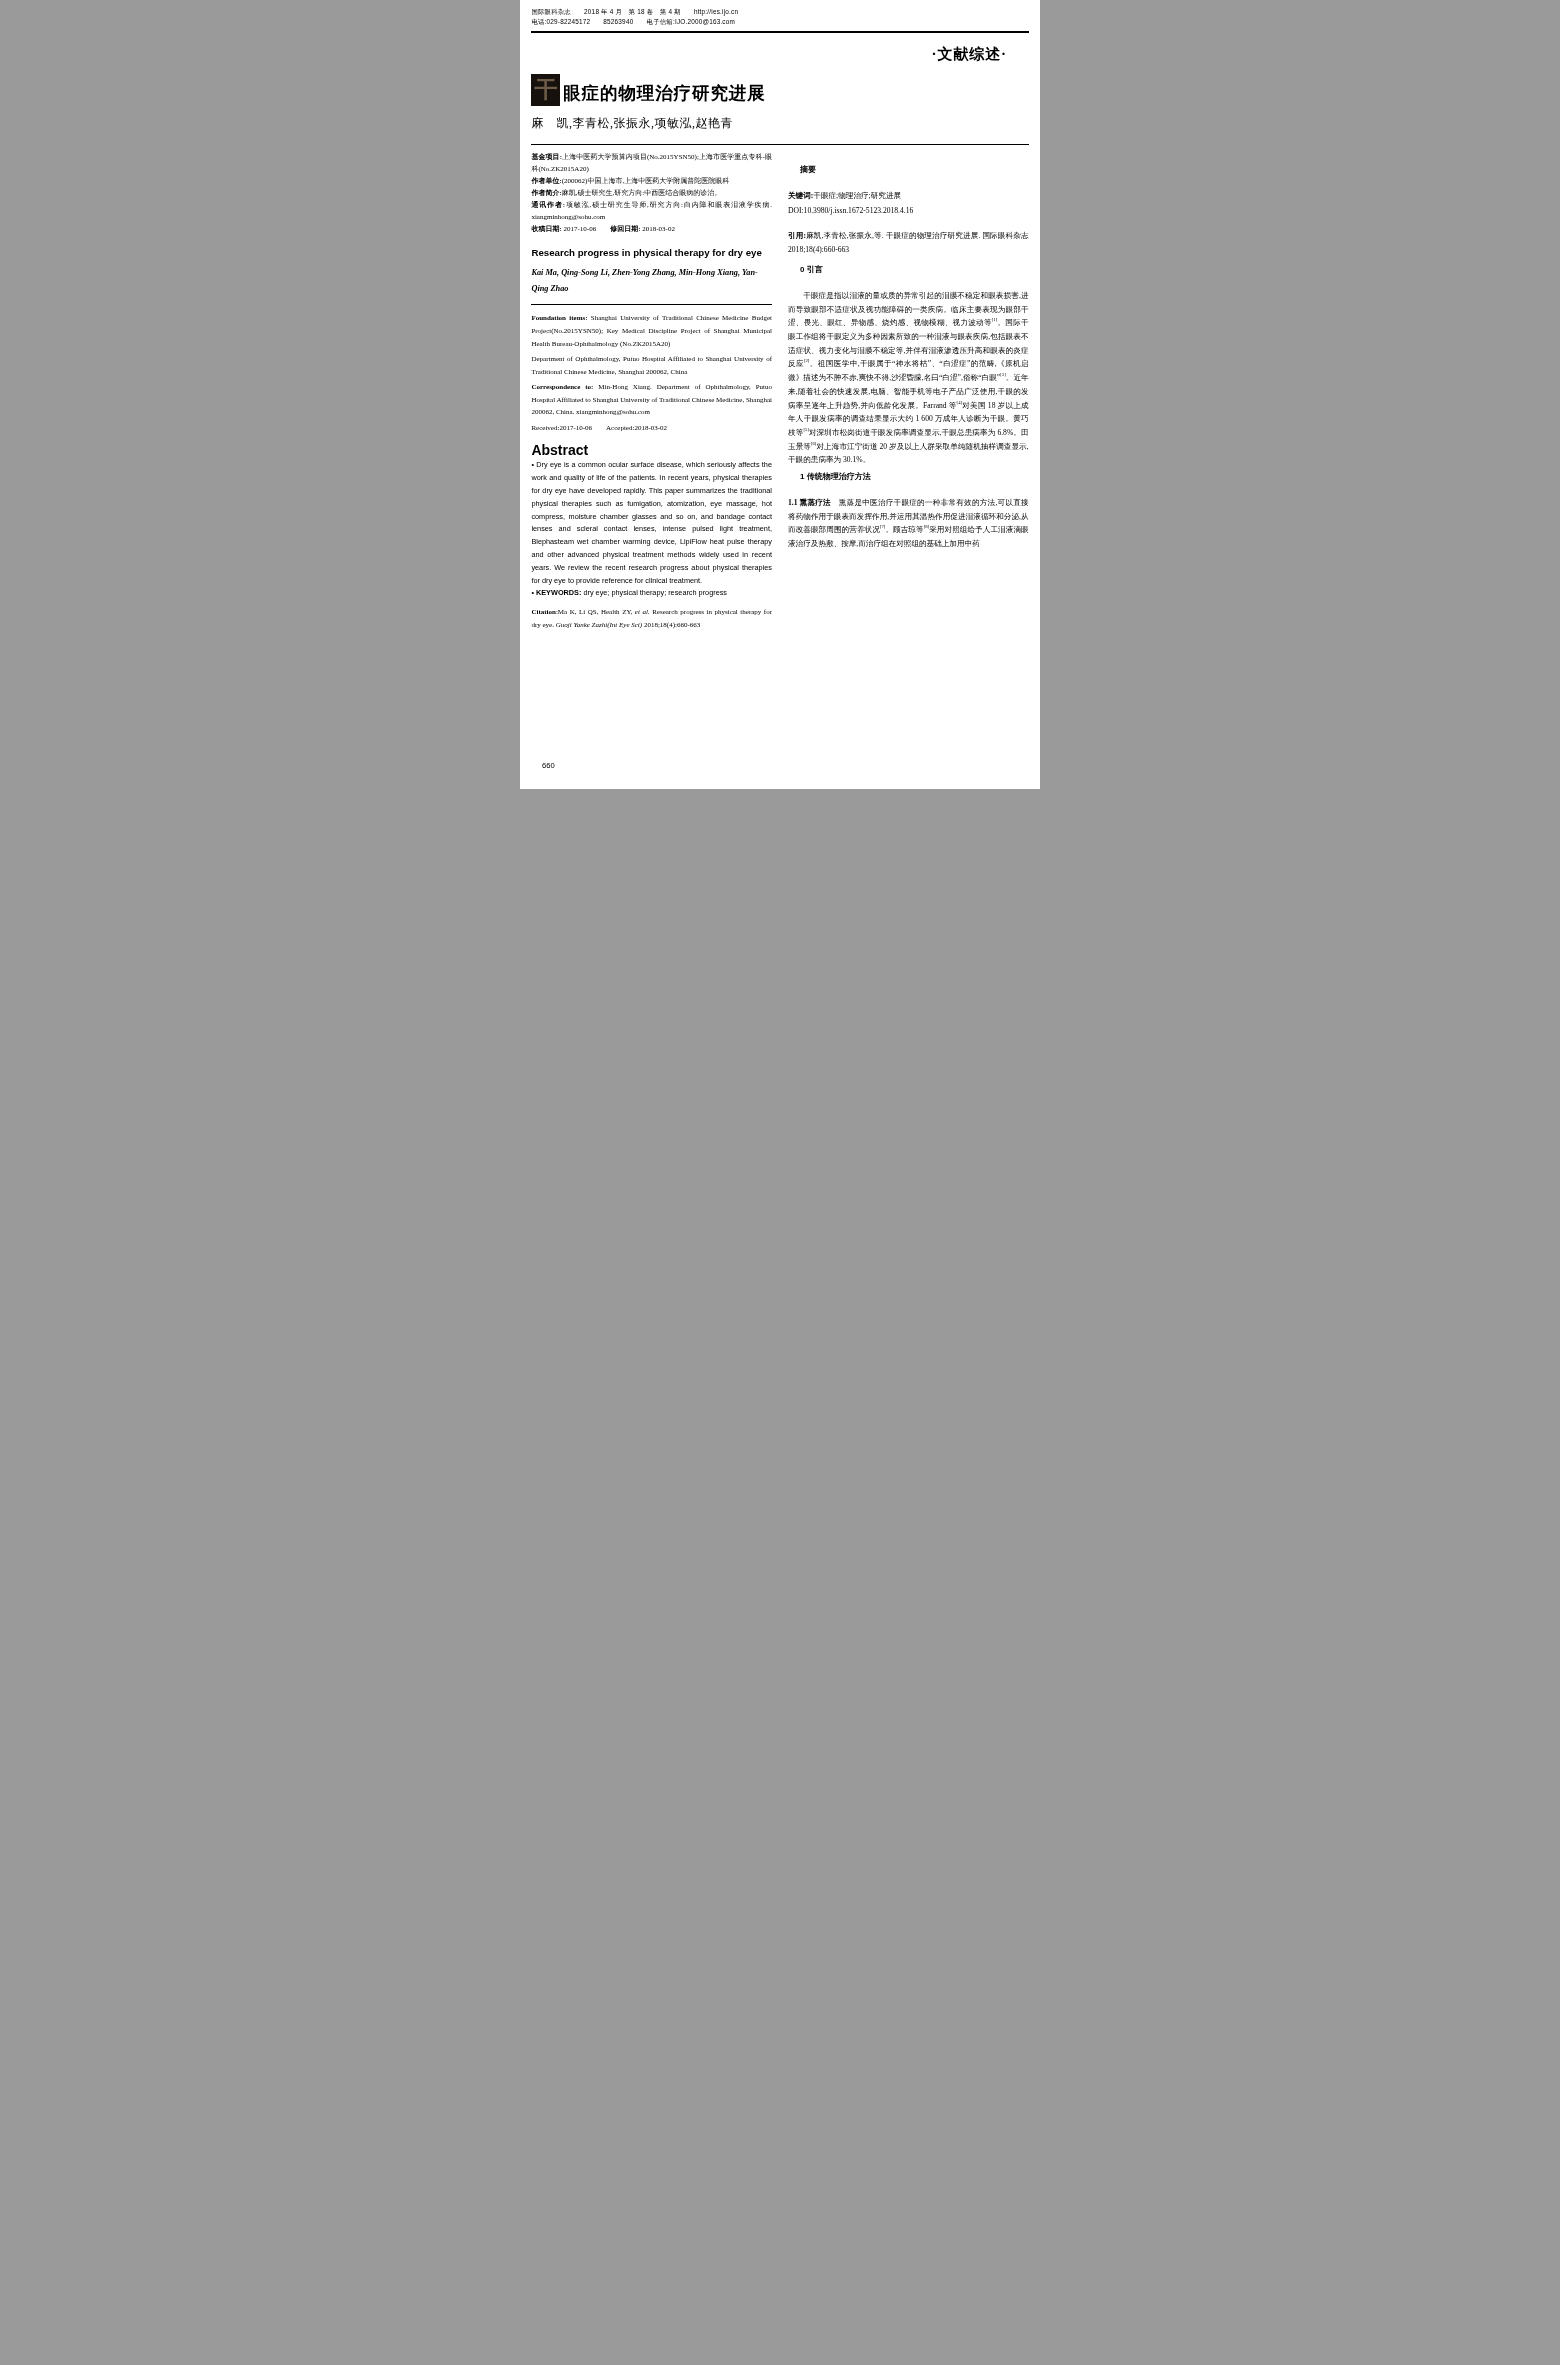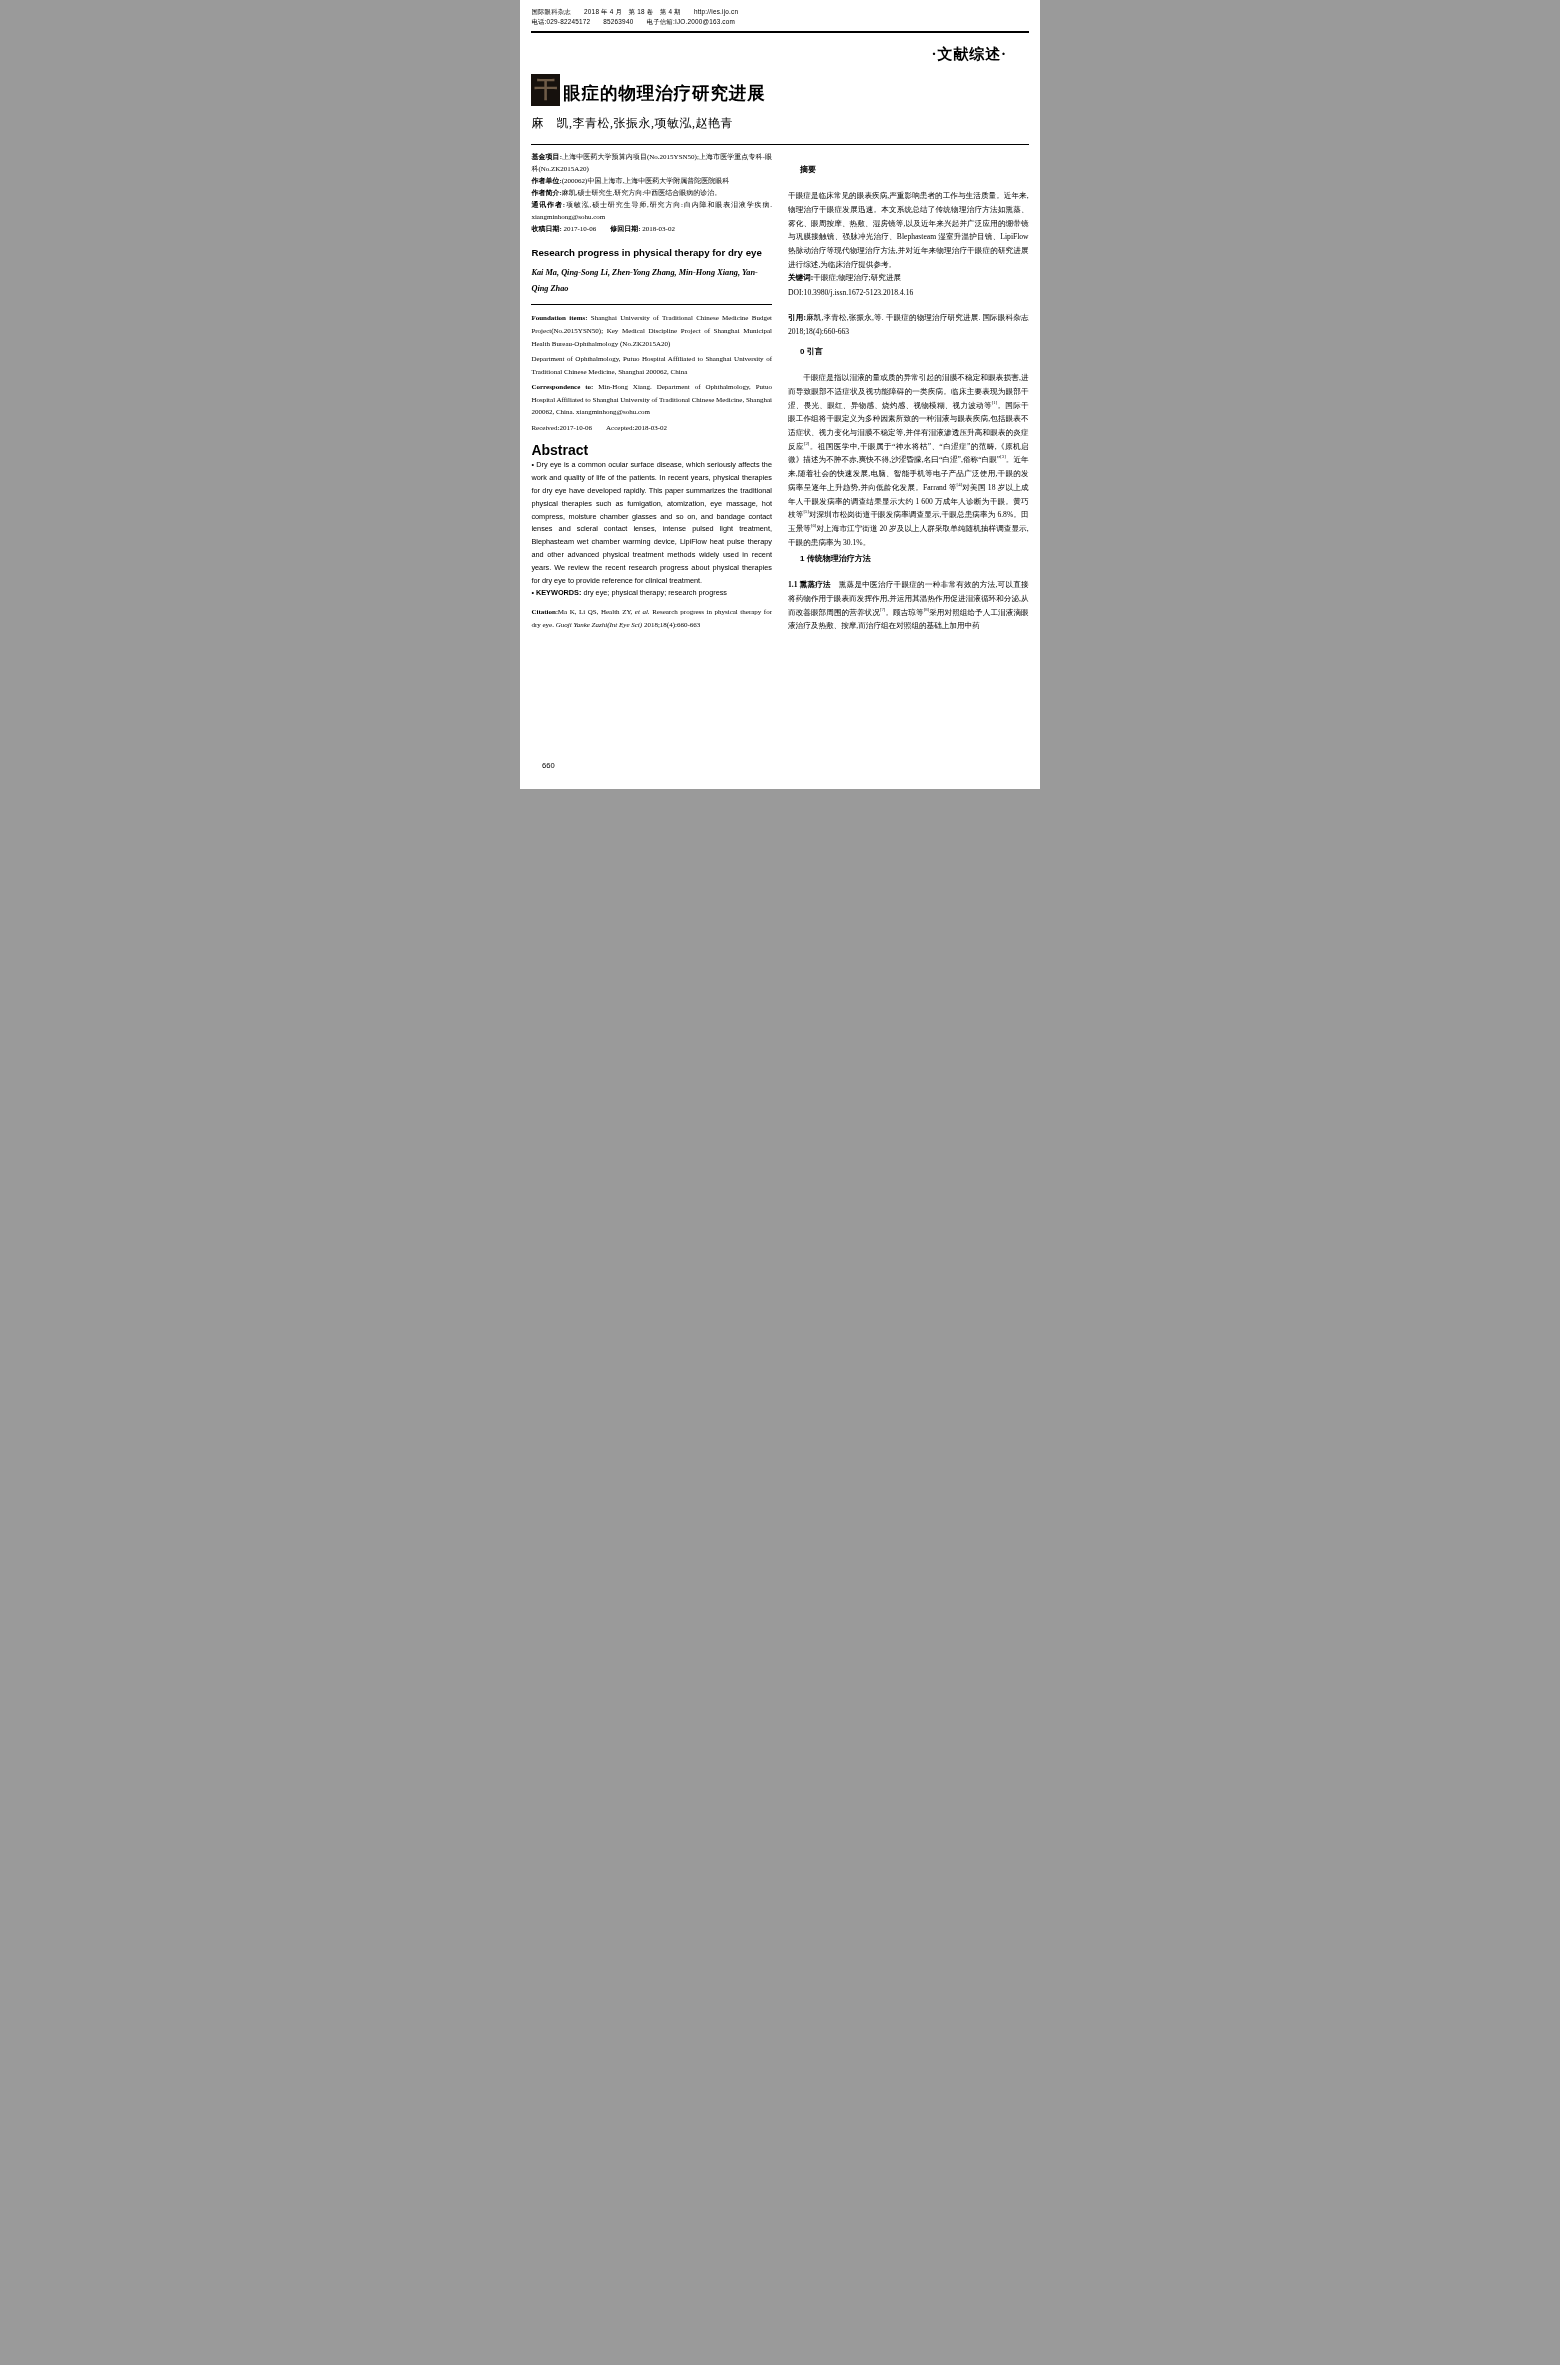--- a/index.html
+++ b/index.html
@@ -116,21 +116,20 @@
 
       <h2 class="abs-title">Abstract</h2>
       <p class="abs">• Dry eye is a common ocular surface disease, which seriously affects the work and quality of life of the patients. In recent years, physical therapies for dry eye have developed rapidly. This paper summarizes the traditional physical therapies such as fumigation, atomization, eye massage, hot compress, moisture chamber glasses and so on, and bandage contact lenses and scleral contact lenses, intense pulsed light treatment, Blephasteam wet chamber warming device, LipiFlow heat pulse therapy and other advanced physical treatment methods widely used in recent years. We review the recent research progress about physical therapies for dry eye to provide reference for clinical treatment.</p>
       <p class="abs"><span>• </span><span class="sg-b">KEYWORDS:</span><span> dry eye; physical therapy; research progress</span></p>
 
       <p class="eninfo citation"><span class="sg-b">Citation</span><span>:Ma K, Li QS, Health ZY, </span><span class="sg-i">et al</span><span>. Research progress in physical therapy for dry eye. </span><span class="sg-i">Guoji Yanke Zazhi(Int Eye Sci)</span><span> 2018;18(4):660-663</span></p>
     </div>
 
     <div class="col">
       <h2 class="cn-h">摘要</h2>
-      <p class="cnbody">干眼症是临床常见的眼表疾病,严重影响患者的工作与生活质量。近年来,物理治疗干眼症发展迅速。本文系统总结了传统物理治疗方法如熏蒸、雾化、眼周按摩、热敷、湿房镜等,以及近年来兴起并广泛应用的绷带镜与巩膜接触镜、强脉冲光治疗、Blephasteam 湿室升温护目镜、LipiFlow 热脉动治疗等现代物理治疗方法,并对近年来物理治疗干眼症的研究进展进行综述,为临床治疗提供参考。</p>
       <p class="cnbody"><span class="sg-hb">关键词:</span><span>干眼症;物理治疗;研究进展</span></p>
       <p class="cnbody doi">DOI:10.3980/j.issn.1672-5123.2018.4.16</p>
       <p class="cnbody cite-cn"><span class="sg-hb">引用:</span><span>麻凯,李青松,张振永,等. 干眼症的物理治疗研究进展. 国际眼科杂志 2018;18(4):660-663</span></p>
 
       <h2 class="cn-h sec">0 引言</h2>
       <p class="cnbody ind"><span>干眼症是指以泪液的量或质的异常引起的泪膜不稳定和眼表损害,进而导致眼部不适症状及视功能障碍的一类疾病。临床主要表现为眼部干涩、畏光、眼红、异物感、烧灼感、视物模糊、视力波动等</span><sup>[1]</sup><span>。国际干眼工作组将干眼定义为多种因素所致的一种泪液与眼表疾病,包括眼表不适症状、视力变化与泪膜不稳定等,并伴有泪液渗透压升高和眼表的炎症反应</span><sup>[2]</sup><span>。祖国医学中,干眼属于“神水将枯”、“白涩症”的范畴,《原机启微》描述为不肿不赤,爽快不得,沙涩昏朦,名曰“白涩”,俗称“白眼”</span><sup>[3]</sup><span>。近年来,随着社会的快速发展,电脑、智能手机等电子产品广泛使用,干眼的发病率呈逐年上升趋势,并向低龄化发展。Farrand 等</span><sup>[4]</sup><span>对美国 18 岁以上成年人干眼发病率的调查结果显示大约 1 600 万成年人诊断为干眼。黄巧枝等</span><sup>[5]</sup><span>对深圳市松岗街道干眼发病率调查显示,干眼总患病率为 6.8%。田玉景等</span><sup>[6]</sup><span>对上海市江宁街道 20 岁及以上人群采取单纯随机抽样调查显示,干眼的患病率为 30.1%。</span></p>
 
       <h2 class="cn-h sec">1 传统物理治疗方法</h2>
       <p class="cnbody"><span class="sg-hb">1.1 熏蒸疗法</span><span>　熏蒸是中医治疗干眼症的一种非常有效的方法,可以直接将药物作用于眼表而发挥作用,并运用其温热作用促进泪液循环和分泌,从而改善眼部周围的营养状况</span><sup>[7]</sup><span>。顾吉琼等</span><sup>[8]</sup><span>采用对照组给予人工泪液滴眼液治疗及热敷、按摩,而治疗组在对照组的基础上加用中药</span></p>
     </div>

